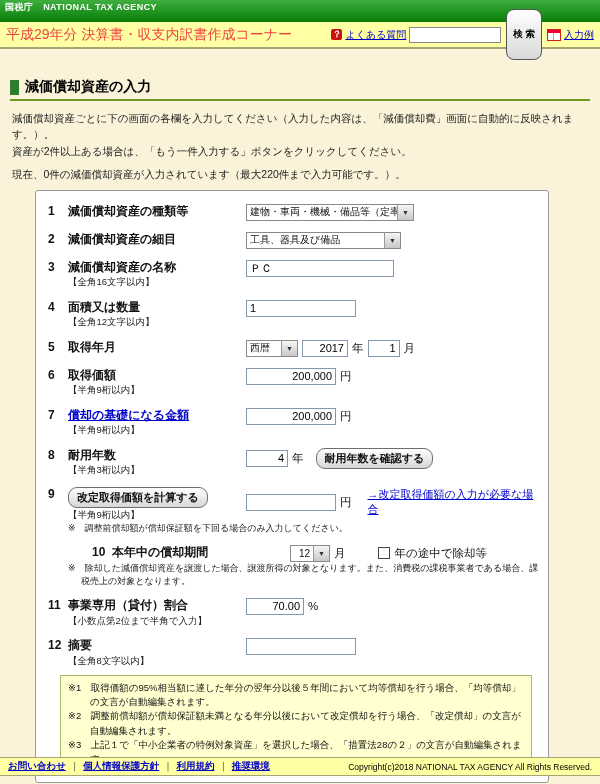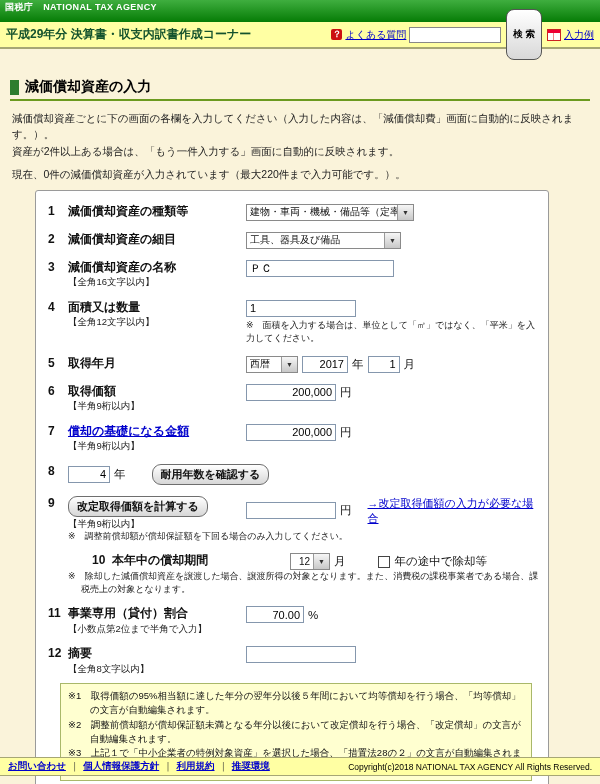--- a/index.html
+++ b/index.html
@@ -6,21 +6,21 @@
   body{width:600px;height:784px;font-family:"Liberation Sans","DejaVu Sans",sans-serif;}
   .page{position:relative;width:600px;height:784px;background:#faf3da;overflow:hidden;}
 
   
   .topbar{height:22px;background:linear-gradient(#3fae3f,#067c06);color:#fff;
     font-size:9px;font-weight:bold;line-height:14px;padding:0 0 0 5px;letter-spacing:.4px;display:flex;gap:10px;}
 
   
   .header{height:25px;background:#ffffa3;border-bottom:2px solid #a6a675;
     display:flex;align-items:center;justify-content:space-between;padding:0 6px;}
-  .header-title{font-size:12px;font-weight:bold;color:#14532d;white-space:nowrap;}
+  .header-title{font-size:14px;font-weight:normal;color:#ef4444;white-space:nowrap;}
   .header-right{display:flex;align-items:center;gap:3px;font-size:10px;}
   .faq-icon{width:11px;height:11px;background:#cc1111;color:#fff;font-size:9px;font-weight:bold;
     display:inline-flex;align-items:center;justify-content:center;border-radius:2px;flex-shrink:0;}
   .link{color:#0000cc;text-decoration:underline;cursor:pointer;}
   .search-input{width:86px;height:14px;border:1px solid #888;font-size:10px;background:#fff;padding:0 2px;}
   .search-btn{font-size:9.5px;font-weight:bold;padding:18px 6px;border:1px solid #555;border-radius:8px;
     background:linear-gradient(#fff,#d8d8d8);font-family:inherit;margin:0 2px;}
   .example-icon{width:12px;height:10px;border:1px solid #c22;background:
     linear-gradient(#e03 0,#e03 3px,transparent 3px),
     linear-gradient(90deg,transparent 5px,#e88 5px,#e88 6px,transparent 6px);
@@ -108,21 +108,21 @@
   <div class="content">
 
     <div class="page-title-row">
       <span class="title-bar"></span>
       <span class="page-title">減価償却資産の入力</span>
     </div>
     <div class="title-underline"></div>
 
     <div class="intro">
       <div>減価償却資産ごとに下の画面の各欄を入力してください（入力した内容は、「減価償却費」画面に自動的に反映されます。）。</div>
-      <div>資産が2件以上ある場合は、「もう一件入力する」画面に自動的に反映されます。</div>
+      <div>資産が2件以上ある場合は、「もう一件入力する」ボタンをクリックしてください。</div>
     </div>
     <div class="status">現在、0件の減価償却資産が入力されています（最大220件まで入力可能です。）。</div>
 
     <div class="form-box">
 
       <div class="frow">
         <span class="fno">1</span>
         <span class="flabel">減価償却資産の種類等</span>
         <span class="ffield">
           <span class="selectbox" style="width:168px;">
@@ -155,21 +155,20 @@
       </div>
 
       <div class="frow">
         <span class="fno">4</span>
         <span class="flabel">
           <span>面積又は数量</span>
           <span class="hint">【全角12文字以内】</span>
         </span>
         <span class="ffield col">
           <input class="txt" style="width: 102px;" value="1">
-          <span class="small-note">※　面積を入力する場合は、単位として「㎡」ではなく、「平米」を入力してください。</span>
         </span>
       </div>
 
       <div class="frow">
         <span class="fno">5</span>
         <span class="flabel">取得年月</span>
         <span class="ffield">
           <span class="selectbox" style="width:52px;">
             <span class="stxt">西暦</span>
             <span class="arr">▼</span>
@@ -200,24 +199,28 @@
           <span class="hint">【半角9桁以内】</span>
         </span>
         <span class="ffield">
           <input class="txt num" style="width: 82px;" value="200,000">
           <span>円</span>
         </span>
       </div>
 
       <div class="frow">
         <span class="fno">8</span>
+        <span class="flabel">
+          <span>耐用年数</span>
+          <span class="hint">【半角3桁以内】</span>
+        </span>
         <span class="ffield">
           <input class="txt num" style="width: 34px;" value="4">
           <span>年</span>
-          <button class="btn btn-gray btn-inline" style="margin-left:22px;">耐用年数を確認する</button>
+          <button class="btn btn-gray btn-inline" style="margin-left:8px;">耐用年数を確認する</button>
         </span>
       </div>
 
       <div class="frow" style="margin-bottom:4px;">
         <span class="fno">9</span>
         <span class="flabel">
           <button class="btn btn-gray btn-inline">改定取得価額を計算する</button>
           <span class="hint">【半角9桁以内】</span>
         </span>
         <span class="ffield">

